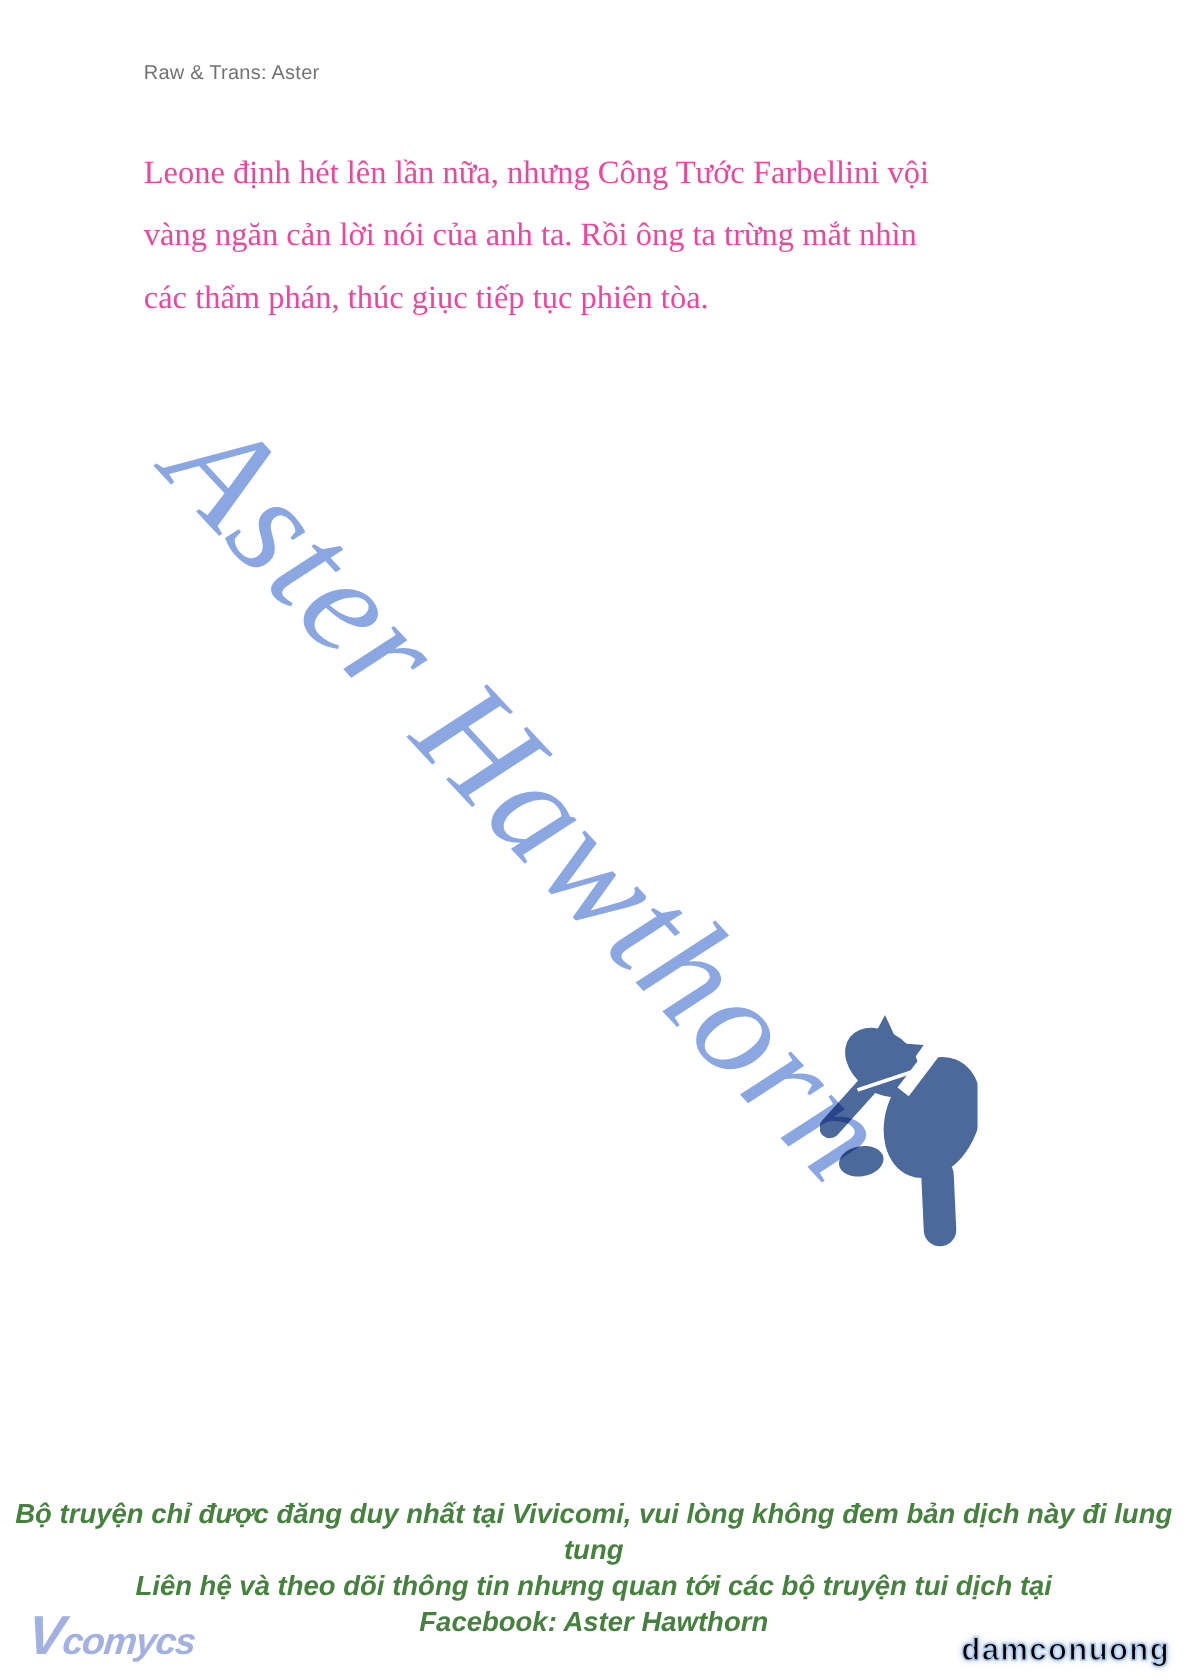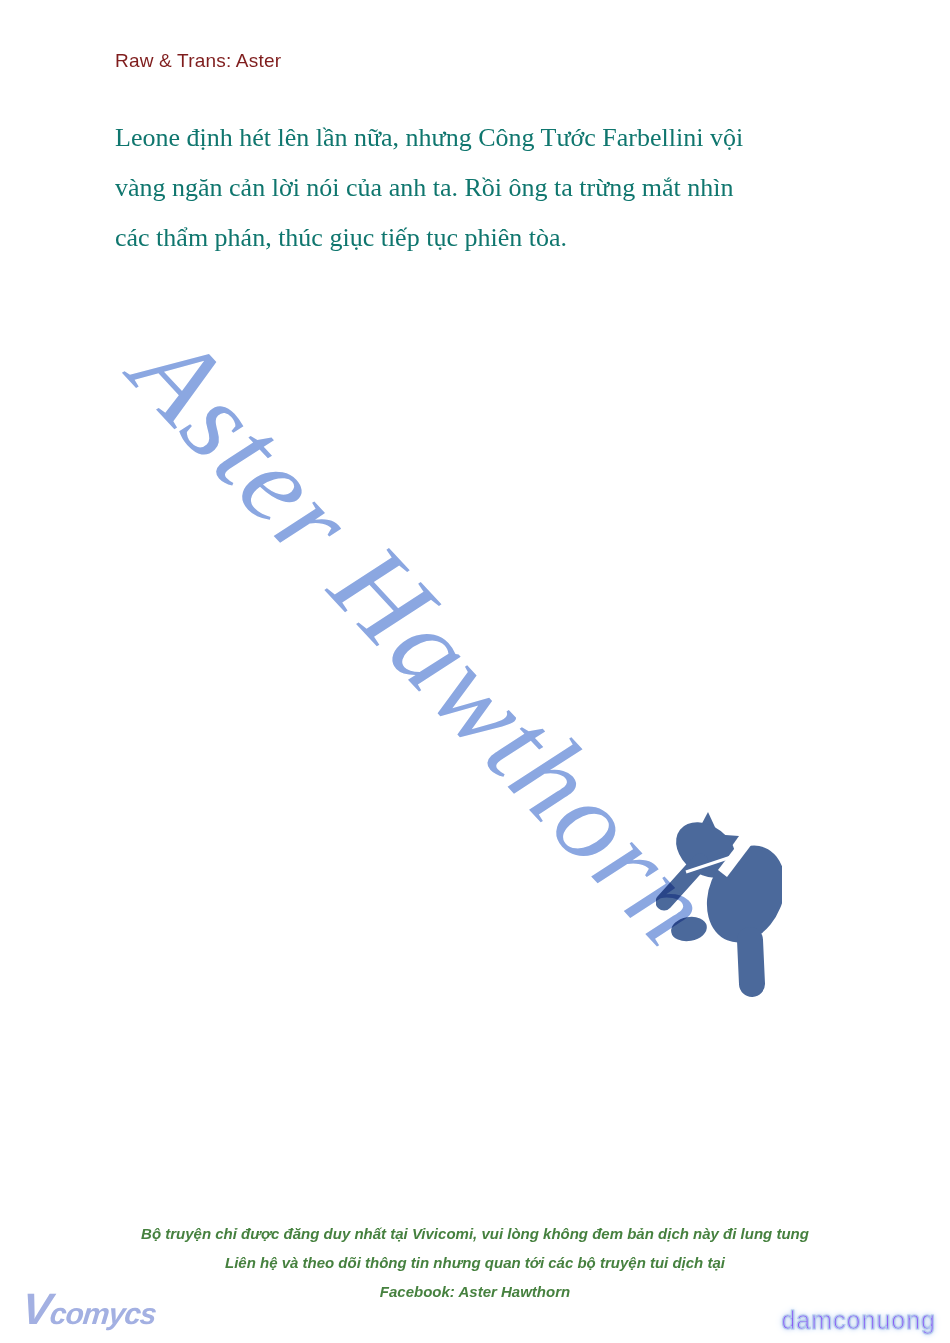--- a/index.html
+++ b/index.html
@@ -4,56 +4,56 @@
 <style>
   html,body { margin:0; padding:0; background:#ffffff; }
   .page {
     position:relative; width:950px; height:1343px;
     background:#ffffff; overflow:hidden;
     font-family:"Liberation Serif","DejaVu Serif",serif;
   }
   .credit {
     position:absolute; left:115px; top:50px; z-index:2;
     font-family:"Liberation Sans","DejaVu Sans",sans-serif;
-    font-size:19px; color:#7f1d1d; letter-spacing:0.2px;
+    font-size:16px; color:#737373; letter-spacing:0.2px;
   }
   .body-text {
     position:absolute; left:115px; top:113px; z-index:2;
-    font-size:26px; line-height:50px; color:#0f766e;
+    font-size:26px; line-height:50px; color:#ec4899;
   }
   .para { margin:0 0 77px 0; white-space:pre; }
   .watermark {
     position:absolute; left:203px; top:306px; z-index:3;
     transform:rotate(47deg); transform-origin:0 0;
     font-family:"Liberation Serif","DejaVu Serif",serif;
     font-style:italic; font-size:116px; letter-spacing:3px;
     color:#8ba7e1; white-space:nowrap;
     mix-blend-mode:multiply; pointer-events:none;
   }
   .cat { position:absolute; left:656px; top:810px; z-index:1; }
   .footer {
     position:absolute; left:0; right:0; top:1196px; z-index:2;
     text-align:center;
     font-family:"Liberation Sans","DejaVu Sans",sans-serif;
     font-style:italic; font-weight:bold;
-    font-size:15px; line-height:29px; color:#46813f;margin-top:23px;
+    font-size:22px; line-height:29px; color:#46813f;
   }
   .vcomycs {
     position:absolute; left:22px; top:1288px; z-index:2;
     font-family:"Liberation Sans","DejaVu Sans",sans-serif;
     font-style:italic; font-weight:bold;
     font-size:30px; line-height:42px; color:#a3b0e2;
     transform:skewX(-6deg); letter-spacing:-1px;
   }
   .vcomycs::first-letter { font-size:44px; }
   .damconuong {
     position:absolute; right:14px; top:1306px; z-index:2;
     font-family:"Liberation Sans","DejaVu Sans",sans-serif;
-    font-weight:normal; font-size:25px; letter-spacing:1px;
-    color:#8b5cf6;
+    font-weight:bold; font-size:25px; letter-spacing:1px;
+    color:#000000;
     -webkit-text-stroke:1.2px #b3cbed;
     text-shadow:0 0 2px #b9cfee, 0 0 4px #b9cfee, 0 0 8px #cfdef5;
   }
 </style>
 </head>
 <body>
 
 <div class="page">
 
   <div class="credit">Raw &amp; Trans: Aster</div>

